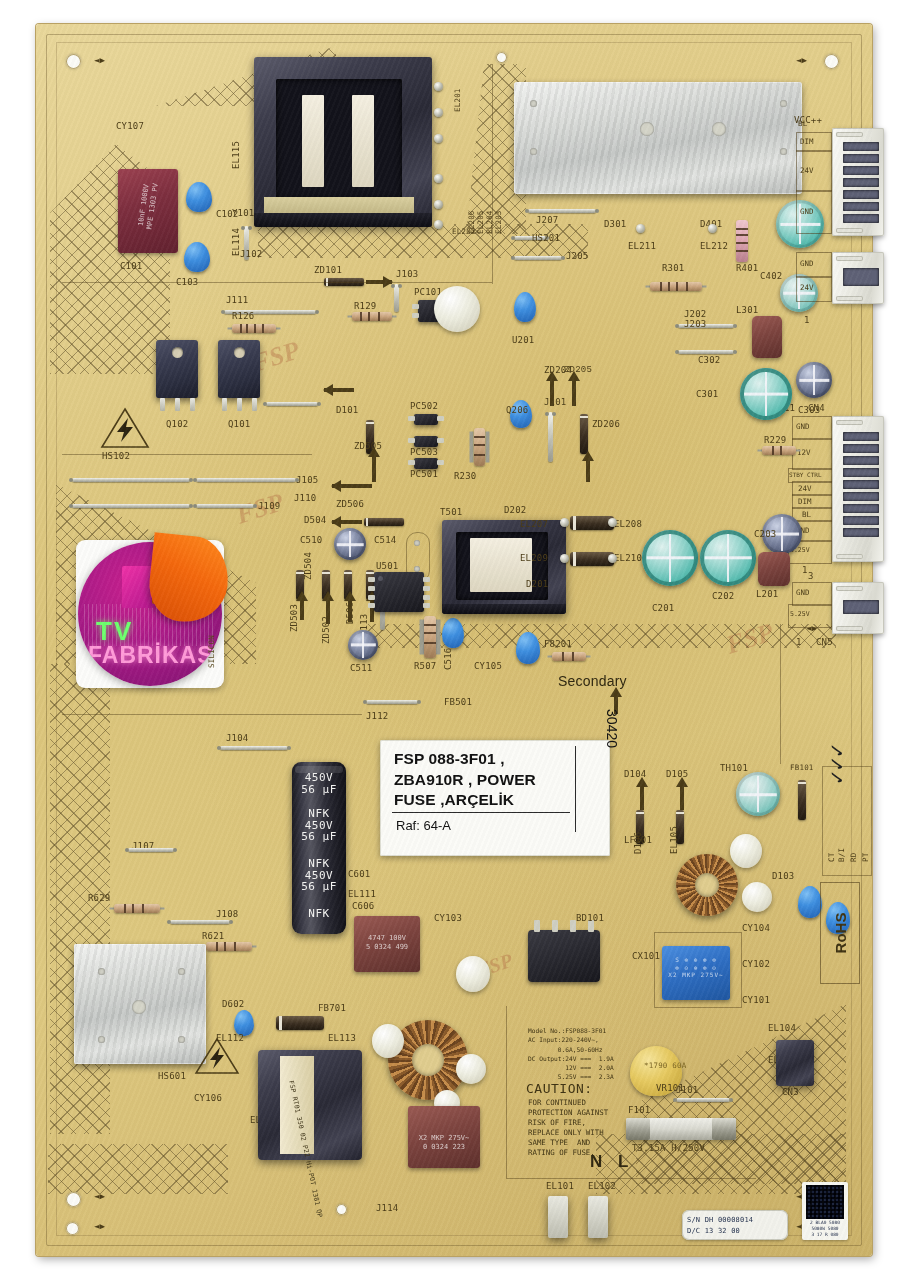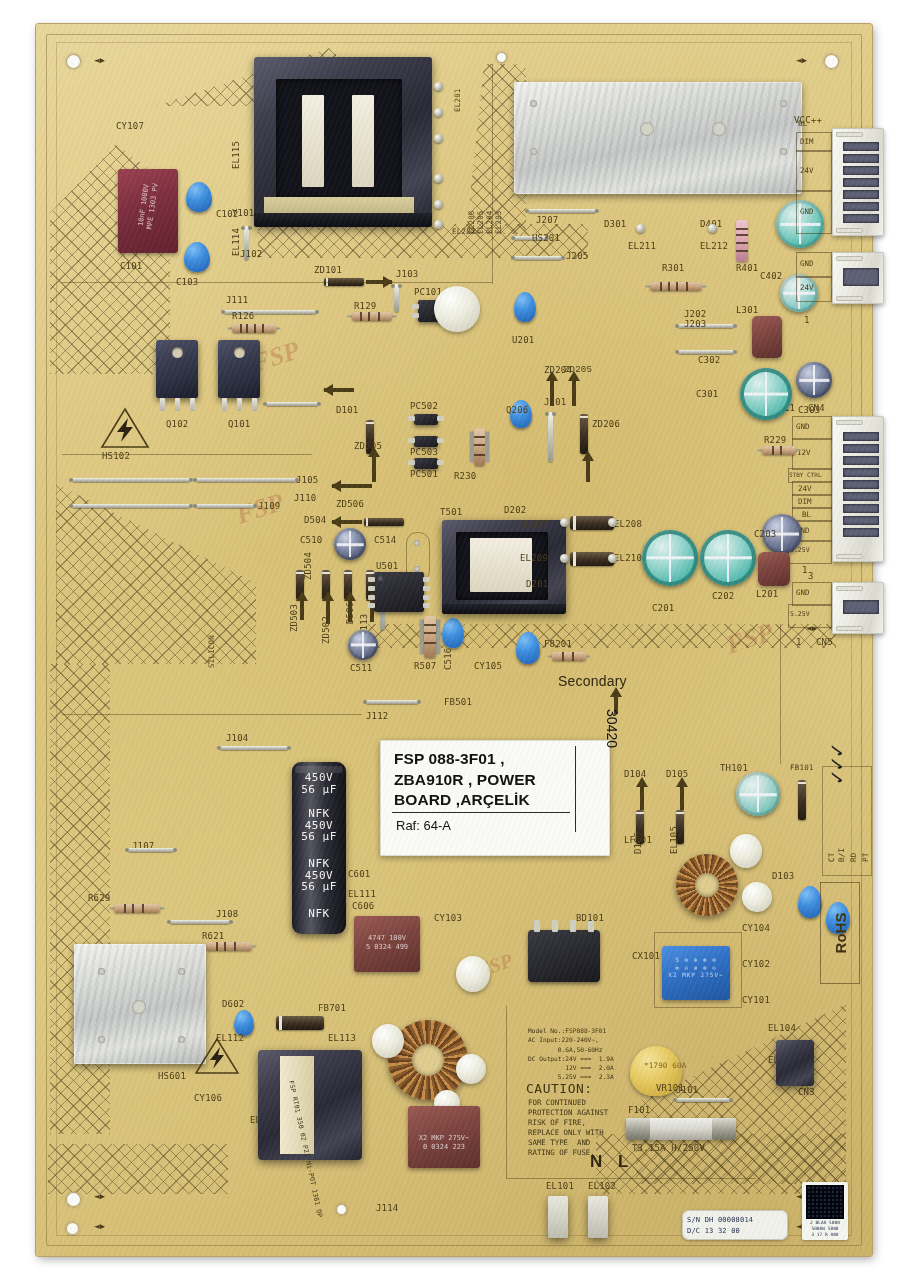--- a/index.html
+++ b/index.html
@@ -783,21 +783,21 @@
     <div class="whiteblob" style="left:694px;top:810px;width:32px;height:34px;"></div>
     <div class="whiteblob" style="left:706px;top:858px;width:30px;height:30px;"></div>
     <div class="lbl" style="left:736px;top:848px;">D103</div>
     <div class="blob" style="left:762px;top:862px;width:24px;height:32px;"></div>
     <div class="blob" style="left:790px;top:878px;width:24px;height:32px;"></div>
     <div class="lbl" style="left:706px;top:900px;">CY104</div>
     <div class="lbl" style="left:706px;top:936px;">CY102</div>
     <div class="lbl" style="left:706px;top:972px;">CY101</div>
     <div class="lbl" style="left:732px;top:1000px;">EL104</div>
     <div class="lbl" style="left:732px;top:1032px;">EL103</div>
-    <div class="lbl" style="left:746px;top:1064px;margin-left:16px;">CN3</div>
+    <div class="lbl" style="left:746px;top:1064px;">CN3</div>
     <div class="xfmr" style="left:740px;top:1016px;width:38px;height:46px;border-radius:3px;"></div>
 
     <div class="dip" style="left:492px;top:906px;width:72px;height:52px;border-radius:4px;">
       <b style="left:6px;top:-10px;width:6px;height:12px;"></b>
       <b style="left:24px;top:-10px;width:6px;height:12px;"></b>
       <b style="left:42px;top:-10px;width:6px;height:12px;"></b>
       <b style="left:60px;top:-10px;width:6px;height:12px;"></b>
     </div>
     <div class="lbl" style="left:540px;top:890px;">BD101</div>
     <div class="whiteblob" style="left:420px;top:932px;width:34px;height:36px;"></div>
@@ -848,27 +848,41 @@
     <div class="lbl v sm" style="left:792px;top:838px;">CT</div>
     <div class="lbl v sm" style="left:802px;top:838px;">B/I</div>
     <div class="lbl v sm" style="left:814px;top:838px;">RD</div>
     <div class="lbl v sm" style="left:826px;top:838px;">PT</div>
     <div class="lbl" style="left:790px;top:760px;color:#1d1d1d;font-size:22px;transform:rotate(-90deg);transform-origin:0 0;">✓✓✓</div>
 
     <div class="rohsbox" style="left:784px;top:858px;width:38px;height:100px;">
       <span>RoHS</span>
     </div>
 
+    <div class="sticker" style="left:40px;top:516px;width:148px;height:148px;">
+      <div class="paper"></div>
+      <div class="disc">
+        <div class="bars"></div>
+        <div class="tvicon">
+          <i class="tv1"></i>
+            <i class="tv2"></i>
+            <i class="tv3"></i>
+        </div>
+        <div class="t1">TV</div>
+        <div class="t2">FABRİKASI</div>
+      </div>
+      <div class="peel"></div>
+    </div>
     <div class="lbl v sm" style="left:172px;top:644px;color:#5a4a20;">SILICON</div>
 
     <div class="mainlabel" style="left:344px;top:716px;width:230px;height:116px;">
       <div class="l1">
         <span>FSP 088-3F01 ,</span><br>
         <span>ZBA910R , POWER</span><br>
-        <span>BOARD ,ARÇELİK</span>
+        <span>FUSE ,ARÇELİK</span>
       </div>
       <div class="vline"></div>
       <div class="rule"></div>
       <div class="l2">Raf:  64-A</div>
       <div class="num">30420</div>
     </div>
 
     <div class="serlabel" style="left:646px;top:1186px;width:106px;height:30px;">
       <div style="top:6px;">S/N DH 00008014</div>
       <div style="top:17px;">D/C 13 32 00</div>

